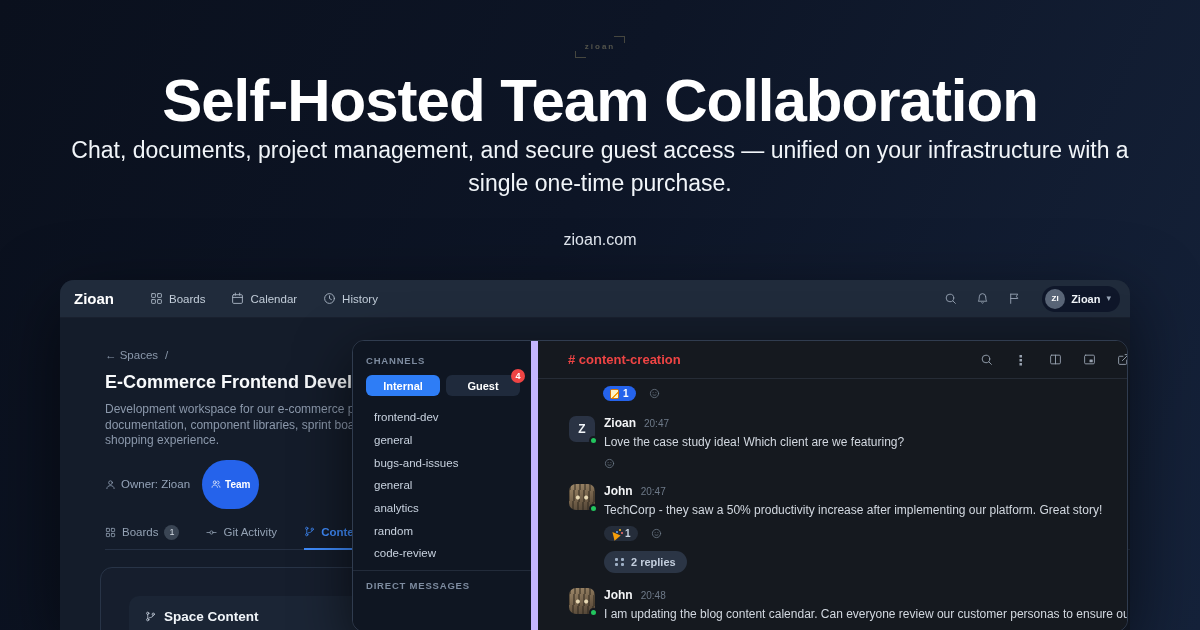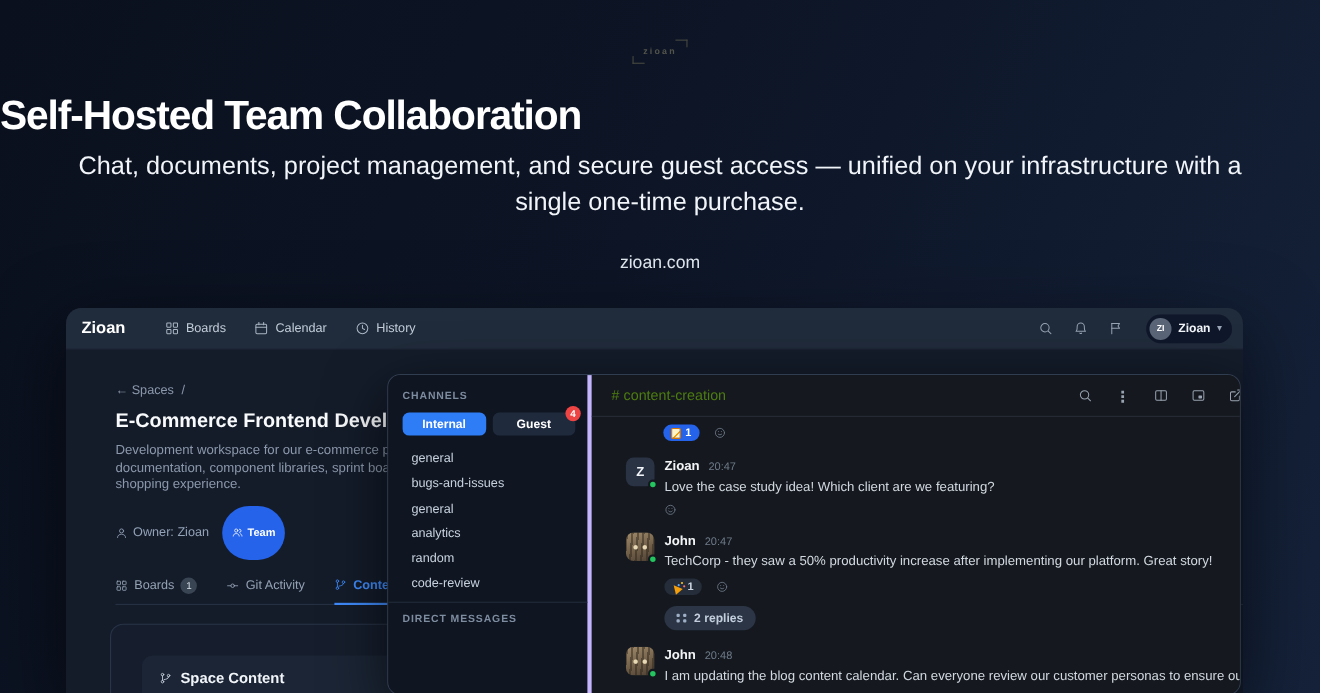--- a/index.html
+++ b/index.html
@@ -19,22 +19,22 @@
   }
   .logo-mark .logo-text{
     display:block; text-align:center; font-size:8px; letter-spacing:2px;
     color:#a79f78; line-height:18px; font-weight:bold;
   }
   .corner{ position:absolute; width:11px; height:7px; }
   .corner.tr{ top:-2px; right:-4px; border-top:1px solid #8b845f; border-right:1px solid #8b845f; }
   .corner.bl{ bottom:-2px; left:-4px; border-bottom:1px solid #8b845f; border-left:1px solid #8b845f; }
 
   h1.hero-title{
-    position:absolute; top:84px; left:0; width:100%;
-    text-align:left; font-size:37px; font-weight:700; letter-spacing:-1px; color:#ffffff;
+    position:absolute; top:66px; left:0; width:100%;
+    text-align:center; font-size:60px; font-weight:700; letter-spacing:-1px; color:#ffffff;
   }
   .hero-subtitle{
     position:absolute; top:134px; left:50%; transform:translateX(-50%);
     width:1080px; text-align:center; font-size:23px; line-height:33px;
     font-weight:400; color:#f1f5f9;
   }
   .hero-domain{
     position:absolute; top:231px; left:0; width:100%;
     text-align:center; font-size:16px; color:#e2e8f0;
   }
@@ -98,21 +98,21 @@
   .inner-card .card-title{ display:flex; align-items:center; gap:8px; font-size:13.5px; font-weight:700; color:#f1f5f9; }
   .inner-card .card-sub{ margin-top:6px; font-size:10.5px; color:#8b98ab; }
 
   
   .chat-window{
     position:absolute; left:292px; top:60px; width:776px; height:292px;
     border-radius:12px; border:1px solid #303c4f; display:flex; overflow:hidden;
     background:#15191f; box-shadow:0 18px 55px rgba(0,0,0,.6); z-index:5;
   }
   .channels-panel{
-    width:185px; background:#0f1622; border-right:4px solid #c4b5fd;
+    width:185px; background:#0f1622; border-right:7px solid #c4b5fd;
     padding:14px 11px 0 13px; flex-shrink:0;
   }
   .section-label{ font-size:9.5px; font-weight:700; letter-spacing:.8px; color:#7e8ca0; }
   .seg-row{ display:flex; gap:6px; margin-top:9px; }
   .seg-btn{
     flex:1; height:21px; border-radius:6px; font-size:11px; font-weight:600; color:#fff;
     display:flex; align-items:center; justify-content:center; position:relative;
   }
   .seg-btn.internal{ background:#2e7df6; }
   .seg-btn.guest{ background:#1f2a3c; }
@@ -131,21 +131,21 @@
     border-left:3px solid #3b82f6; padding-left:7px;
   }
   .dm-divider{ border-top:1px solid #222b3a; margin:5px -11px 0 -13px; }
   .dm-label{ margin-top:9px; font-size:9.5px; font-weight:700; letter-spacing:.8px; color:#7e8ca0; }
 
   .chat-panel{ flex:1; display:flex; flex-direction:column; background:#15191f; position:relative; }
   .chat-header{
     height:38px; border-bottom:1px solid #262c36; display:flex; align-items:center;
     padding:0 18px; flex-shrink:0;
   }
-  .chat-title{ font-size:13px; font-weight:400; color:#4d7c0f; }
+  .chat-title{ font-size:13px; font-weight:700; color:#ef4444;margin-left:12px; }
   .chat-actions{ margin-left:auto; display:flex; align-items:center; gap:21px; color:#98a2b0; }
   .kebab{ font-size:14px; font-weight:700; line-height:1; }
 
   .messages{ padding:7px 14px 0 31px; }
   .msg-cont-offset{ margin-left:34px; }
   .reaction-row{ display:flex; align-items:center; gap:13px; }
   .reaction-pill{
     display:inline-flex; align-items:center; gap:4px; background:#252d3a; color:#cbd5e1;
     border-radius:10px; padding:2px 7px; font-size:10px; font-weight:600;
   }
@@ -349,20 +349,21 @@
       <aside class="channels-panel">
         <div class="section-label">CHANNELS</div>
         <div class="seg-row">
           <div class="seg-btn internal">Internal</div>
           <div class="seg-btn guest">
             <span>Guest</span>
             <span class="red-badge">4</span>
           </div>
         </div>
         <div class="channel-list">
+          <div class="ch">frontend-dev</div>
           <div class="ch">general</div>
           <div class="ch">bugs-and-issues</div>
           <div class="ch">general</div>
           <div class="ch">analytics</div>
           <div class="ch">random</div>
           <div class="ch">code-review</div>
         </div>
         <div class="dm-divider"></div>
         <div class="dm-label">DIRECT MESSAGES</div>
       </aside>

